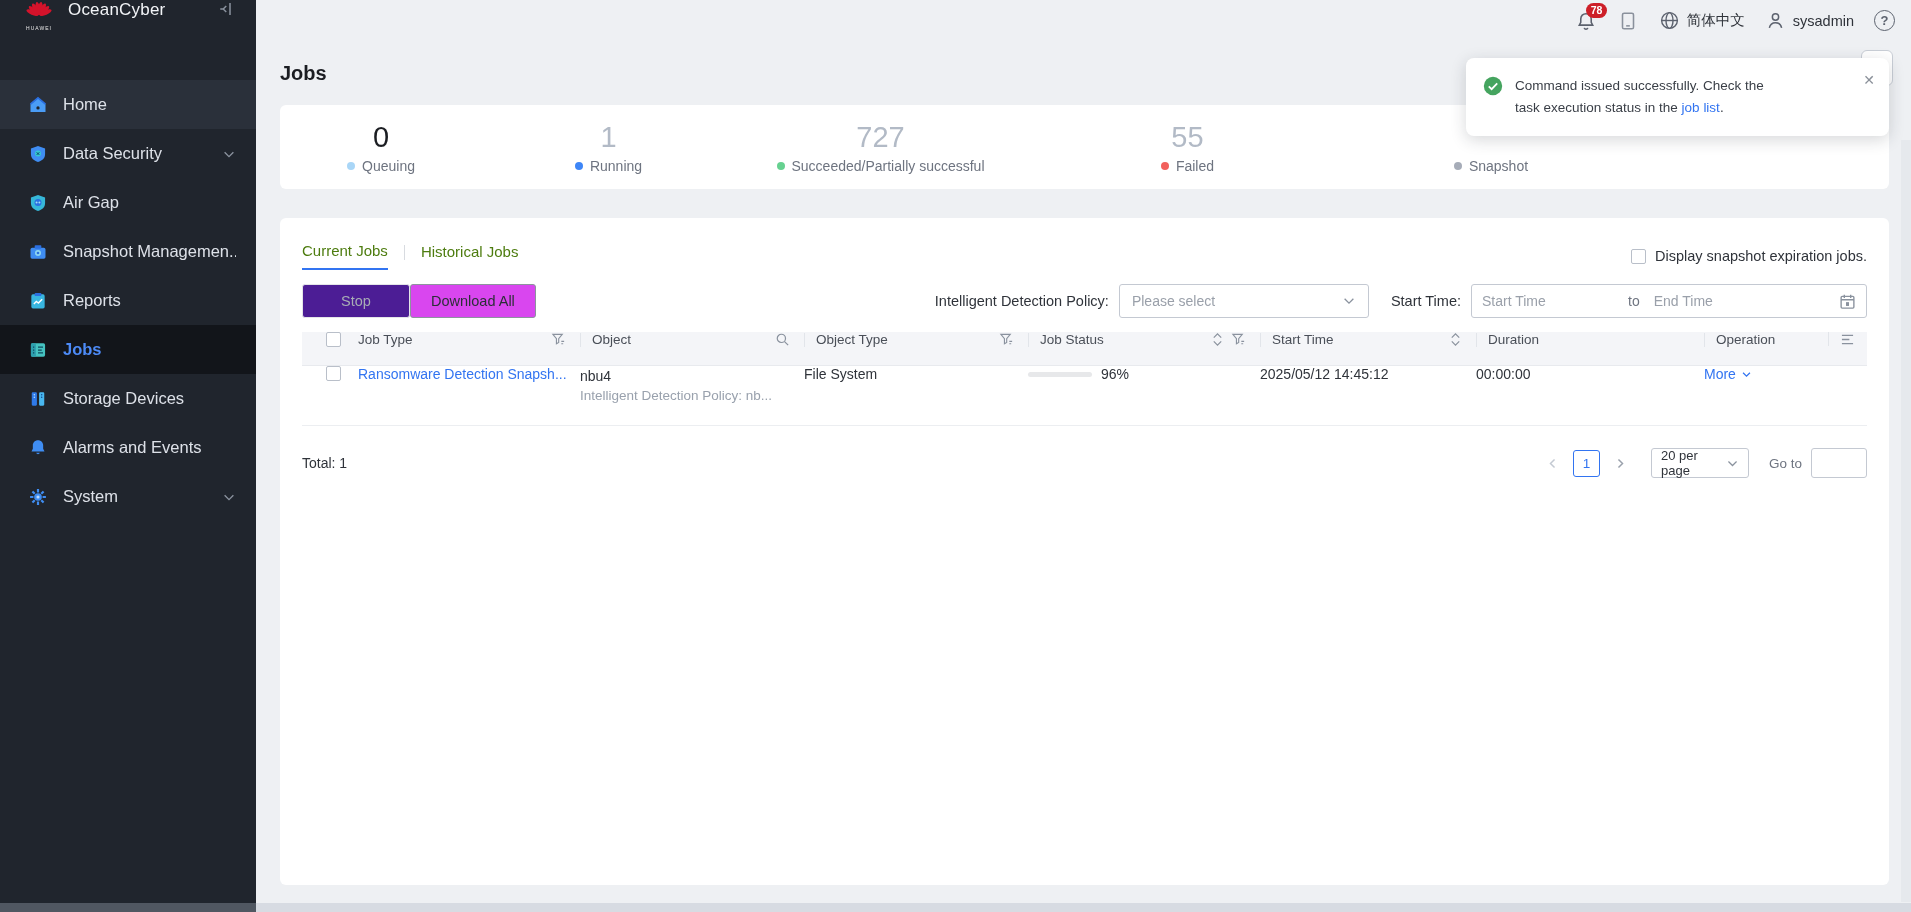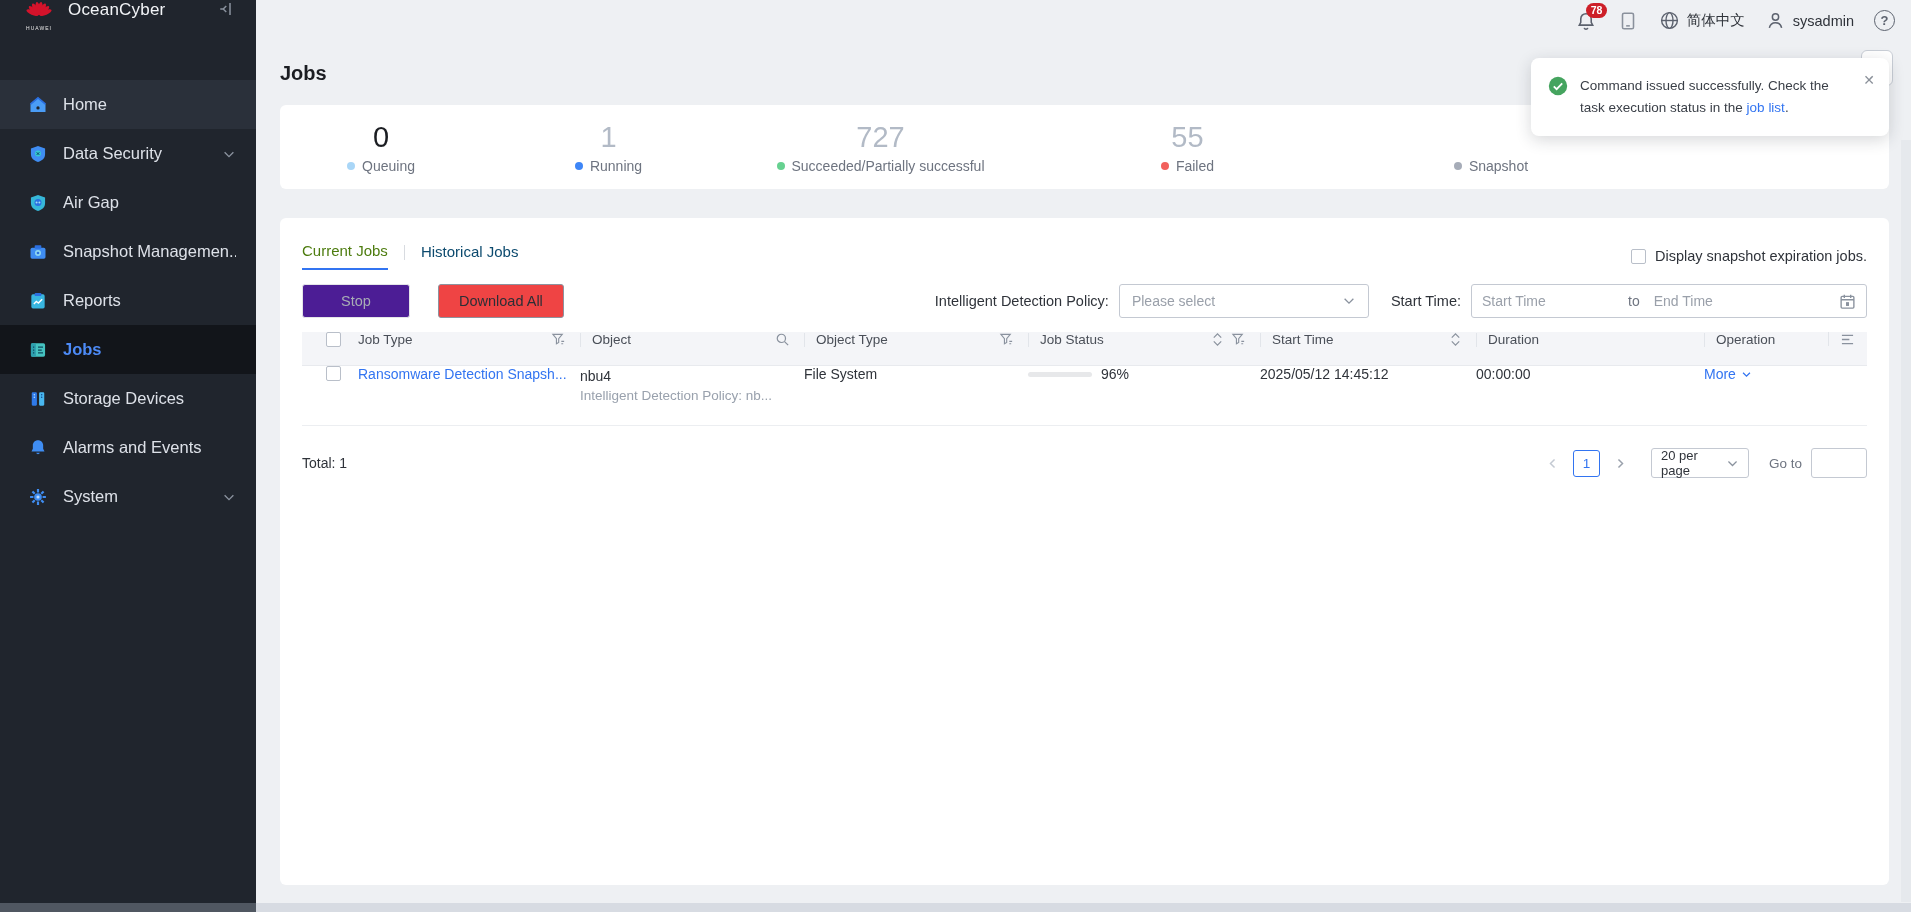--- a/index.html
+++ b/index.html
@@ -43,30 +43,30 @@
   .stat:nth-child(1) .stat-value { color:#1b1d22; }
   .stat-label-row { display:flex; align-items:center; gap:7px; margin-top:3px; }
   .stat-label { font-size:14px; color:#6e7480; }
   .dot { width:8px; height:8px; border-radius:50%; }
   .dot-queuing{background:#a9d6f7;} .dot-running{background:#3e86f7;} .dot-succeeded{background:#66d190;}
   .dot-failed{background:#f2605c;} .dot-stopped{background:#a6acb8;}
   
   .jobs-card { position:absolute; left:24px; right:22px; top:218px; height:667px; background:#fff; border-radius:6px;
                padding:24px 22px 0 22px; }
   .tabs-row { display:flex; align-items:center; }
-  .tab { font-size:15px; color:#0c4a6e; cursor:pointer; padding-bottom:9px; }
+  .tab { font-size:15px; color:#4d7c0f; cursor:pointer; padding-bottom:9px; }
   .tab.is-active { color:#4d7c0f; border-bottom:2px solid #3274f1; }
   .tab-divider { width:1px; height:15px; background:#d8dbe0; margin:0 16px; align-self:flex-start; margin-top:3px; }
   .display-check { margin-left:auto; display:flex; align-items:center; gap:9px; cursor:pointer; }
   .cbx { width:15px; height:15px; border:1px solid #b9bfc9; border-radius:2px; background:#fff; flex:0 0 auto; }
   .display-check .label { font-size:14.5px; color:#2f333a; }
   .toolbar-row { display:flex; align-items:center; margin-top:14px; }
   .btn { height:34px; border-radius:3px; font-size:14.5px; padding:0 20px; cursor:pointer; font-family:inherit; }
   .btn-stop { background:#4c1d95; border:1px solid #e4e5e8; color:#a8adb5; width:108px; }
-  .btn-download { background:#ef4444; border:1px solid #8d939e; color:#2b2f36; margin-left:28px; }
+  .btn-download { background:#d946ef; border:1px solid #8d939e; color:#2b2f36; margin-left:0; }
   .filters { margin-left:auto; display:flex; align-items:center; }
   .filter-label { font-size:14.5px; color:#2f333a; margin-right:10px; }
   .select-box { width:250px; height:34px; border:1px solid #c4c9d2; border-radius:3px; background:#fff;
                 display:flex; align-items:center; padding:0 12px; cursor:pointer; }
   .select-box .placeholder { font-size:14px; color:#9aa0aa; }
   .select-box .chev { margin-left:auto; display:flex; }
   .filters .filter-label.second { margin-left:22px; }
   .range-box { width:396px; height:34px; border:1px solid #c4c9d2; border-radius:3px; background:#fff;
                display:flex; align-items:center; padding:0 10px; }
   .range-box input { border:none; outline:none; font-size:14px; color:#333; width:140px; font-family:inherit; }
@@ -109,21 +109,21 @@
   .per-page { width:98px; height:30px; border:1px solid #c4c9d2; border-radius:3px; display:flex; align-items:center;
               padding:0 9px; margin-left:18px; cursor:pointer; }
   .per-page .pp-text { font-size:13px; color:#2f333a; }
   .per-page .chev { margin-left:auto; display:flex; }
   .goto-label { font-size:13.5px; color:#6e7480; margin-left:20px; }
   .goto-input { width:56px; height:30px; border:1px solid #c4c9d2; border-radius:3px; margin-left:9px; outline:none;
                 font-family:inherit; font-size:13px; padding:0 6px; }
   
   .peek-button { position:absolute; top:50px; right:18px; width:32px; height:36px; background:#fff;
                  border:1px solid #c9ced6; border-radius:6px; z-index:5; display:flex; justify-content:center; padding-top:6px; cursor:pointer; }
-  .toast { position:absolute; top:58px; right:22px; width:358px; background:#fff; border-radius:8px; z-index:10;
+  .toast { position:absolute; top:58px; right:22px; width:423px; background:#fff; border-radius:8px; z-index:10;
            box-shadow:0 4px 16px rgba(31,38,50,0.18); padding:17px 40px 18px 16px; display:flex; gap:11px; }
   .toast-text { font-size:13.5px; color:#3a3f47; line-height:1.6; width:252px; }
   .toast-close { position:absolute; top:14px; right:14px; font-size:14px; color:#8a9099; cursor:pointer; }
   .v-scroll { position:absolute; right:0; top:140px; bottom:10px; width:10px; background:#e6e9ed; z-index:1; }
   .h-scroll { position:absolute; left:0; right:0; bottom:0; height:9px; background:rgba(173,181,194,0.35); z-index:6; }
   svg { display:block; }
 </style>
 </head>
 <body>
 

